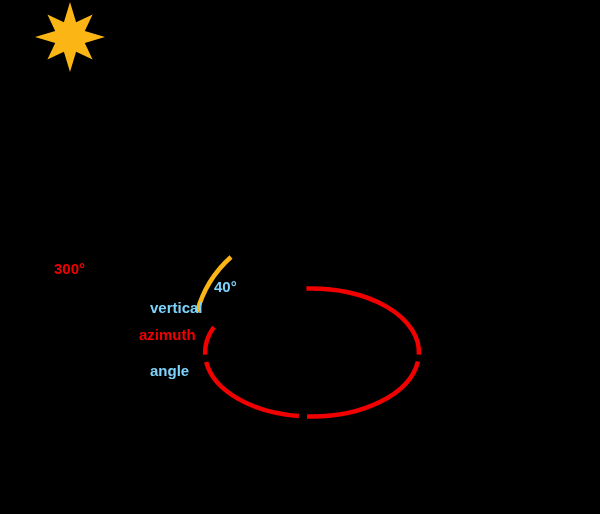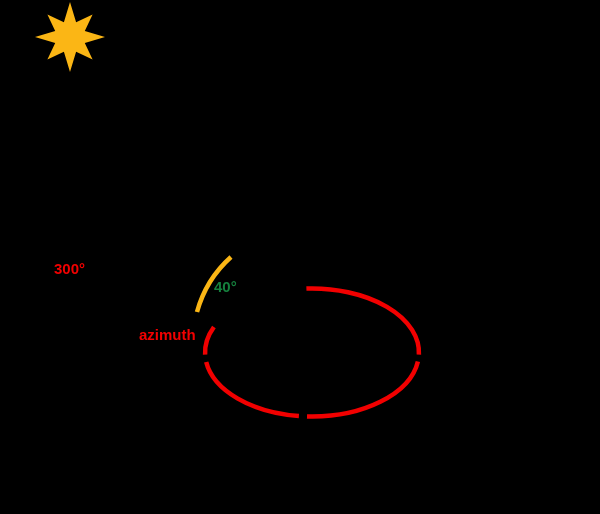--- a/index.html
+++ b/index.html
@@ -21,21 +21,21 @@
     top: 0;
   }
   .lbl {
     position: absolute;
     font-weight: bold;
     font-size: 15px;
     line-height: 21px;
     white-space: pre;
   }
   .lbl-red   { color: #f20000; }
-  .lbl-yellow{ color: #15803d; }
+  .lbl-yellow{ color: #7dd3fc; }
 </style>
 </head>
 <body>
 
 <div class="stage">
 
   <svg class="diagram-svg" width="600" height="514" viewBox="0 0 600 514">
 
     <polygon points="70,2 76.1,22.2 92.6,14.4 84.8,30.9 105,37 84.8,43.1 92.6,59.6 76.1,51.8 70,72 63.9,51.8 47.4,59.6 55.2,43.1 35,37 55.2,30.9 47.4,14.4 63.9,22.2" fill="#fbb615"></polygon>
 
@@ -44,18 +44,22 @@
     <g fill="none" stroke-width="4.5" stroke-linecap="butt">
       <path d="M 306.4 288.6 A 107 64 0 0 1 418.9 354.7" stroke="#f20000"></path>
       <path d="M 417.9 361.4 A 107 64 0 0 1 307 416.4" stroke="#f20000"></path>
       <path d="M 298.9 416 A 107 64 0 0 1 206.2 362" stroke="#f20000"></path>
       <path d="M 205.1 354.7 A 107 64 0 0 1 213.9 327" stroke="#f20000"></path>
     </g>
   </svg>
 
   <div class="lbl lbl-red" style="left:54px; top:258px;">300°</div>
 
+  <div class="lbl lbl-yellow" style="left:150px; top:255px;">
+    <div>vertical</div>
+    <div>angle</div>
+  </div>
 
   <div class="lbl lbl-yellow" style="left:214px; top:276px;">40°</div>
 
   <div class="lbl lbl-red" style="left:139px; top:324px;">azimuth</div>
 
 </div>
 
 </body></html>

